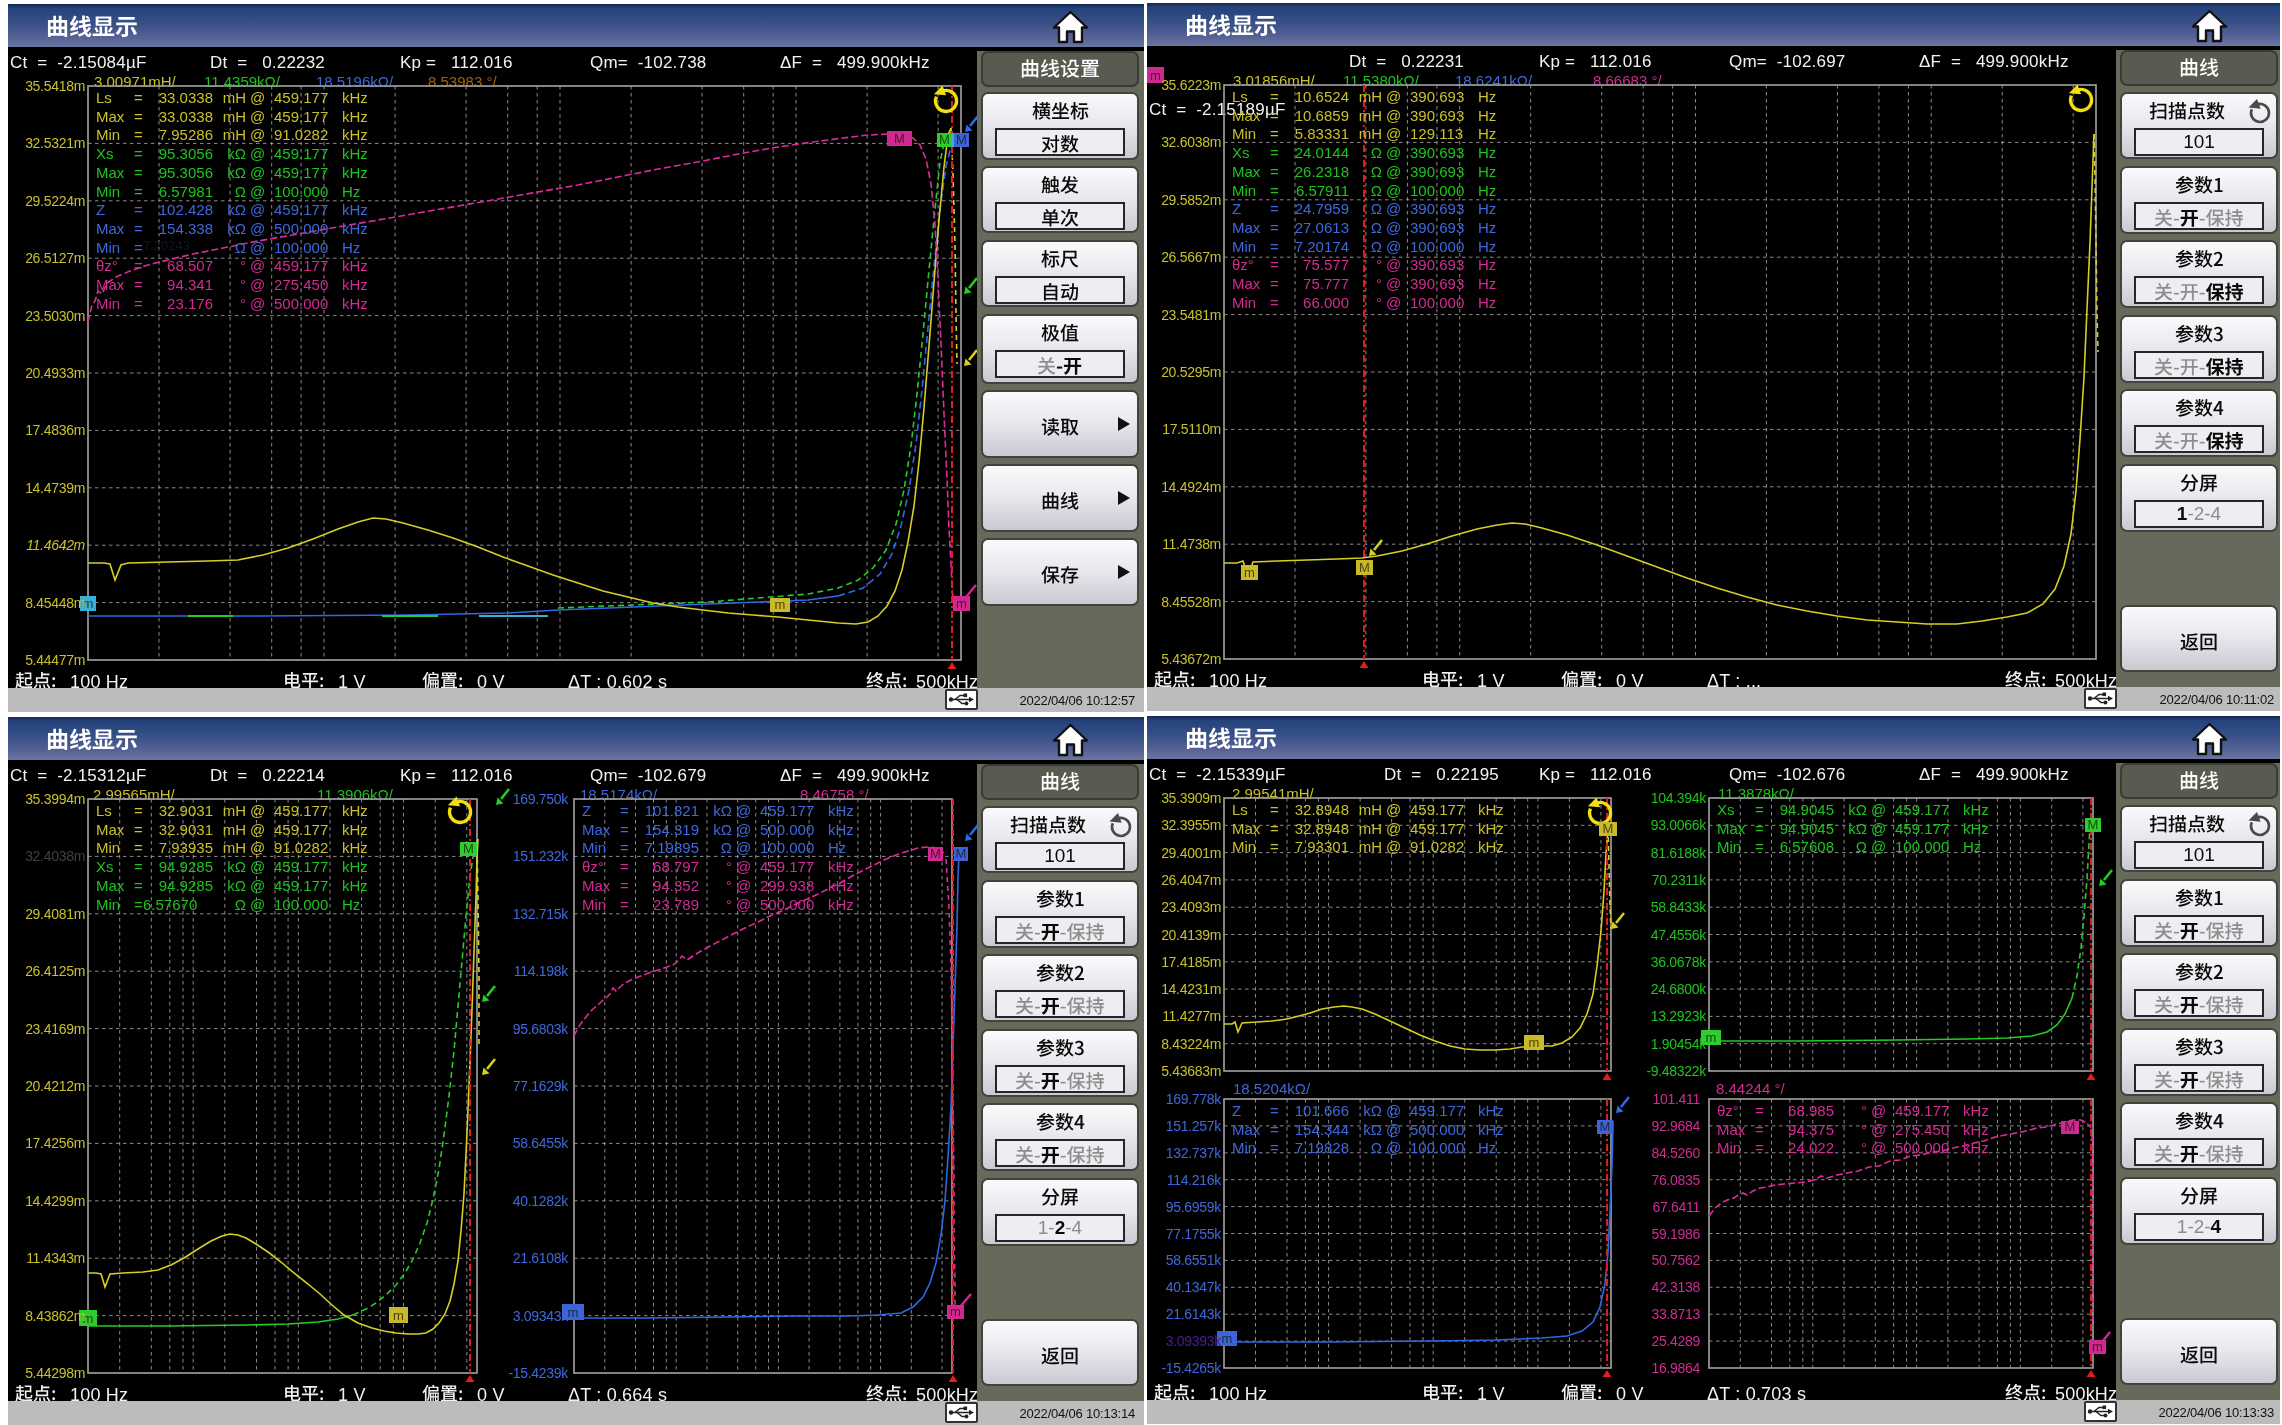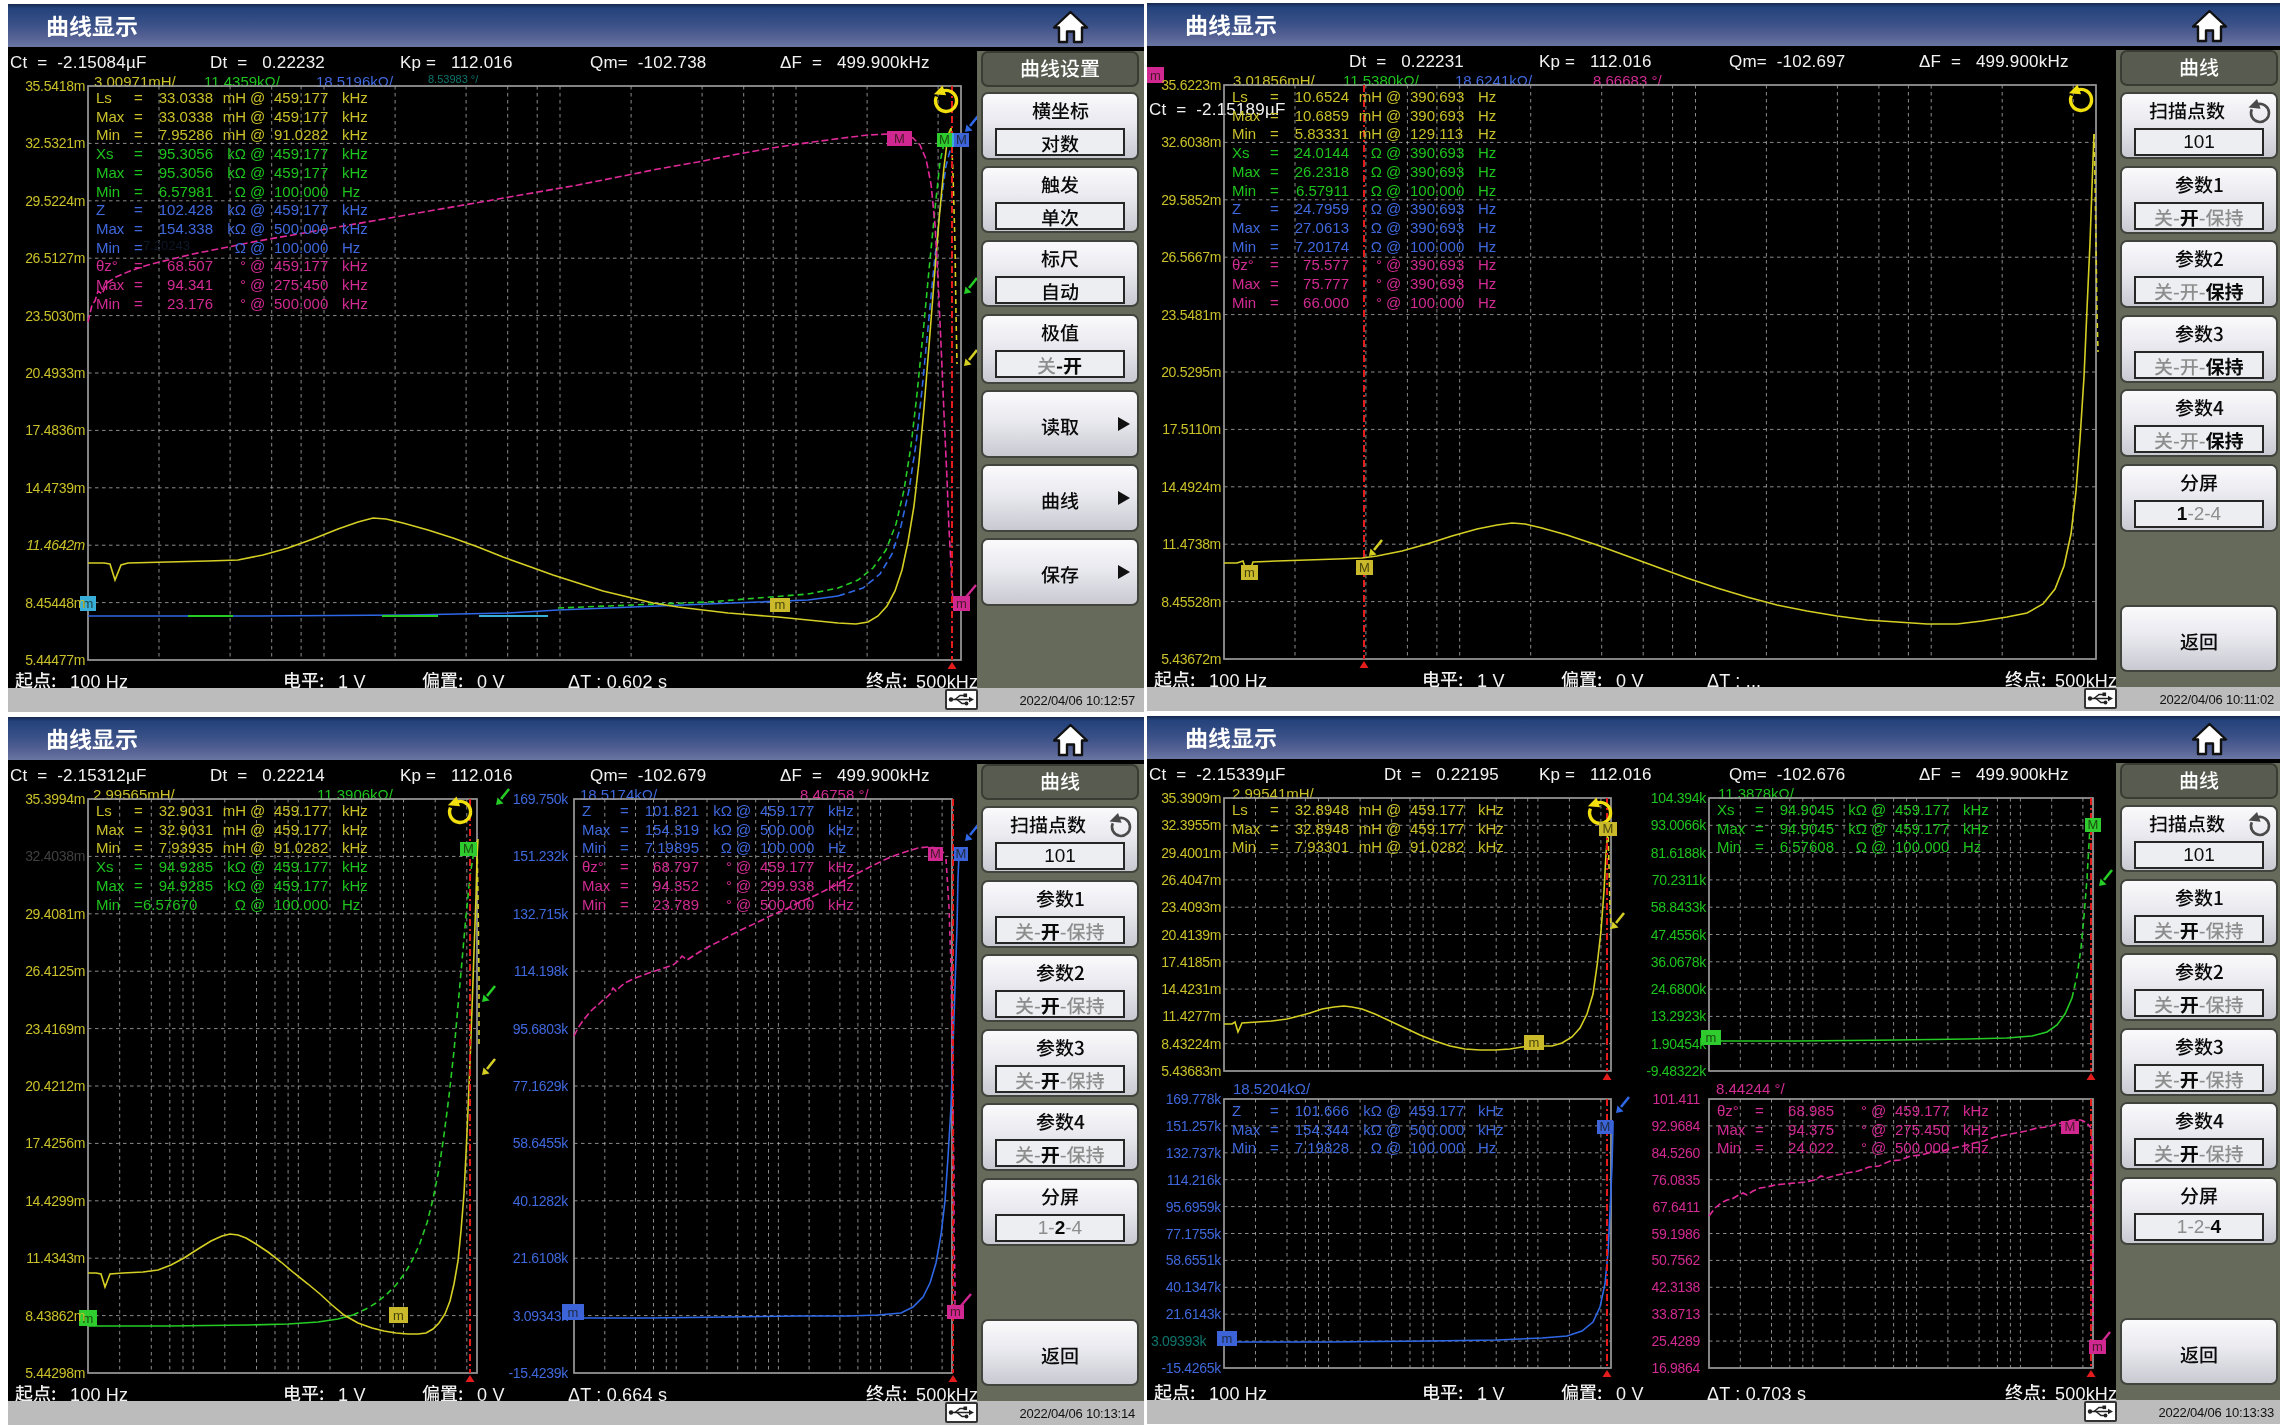--- a/index.html
+++ b/index.html
@@ -86,21 +86,21 @@
       </svg>
       <div class="content" style="width:1136px"></div>
       <div class="a" style="left:2px;top:49px;color:#f2f2f2;font-size:17px;letter-spacing:0.2px;">Ct  =  -2.15084µF</div>
       <div class="a" style="left:202px;top:49px;color:#f2f2f2;font-size:17px;letter-spacing:0.2px;">Dt  =   0.22232</div>
       <div class="a" style="left:392px;top:49px;color:#f2f2f2;font-size:17px;letter-spacing:0.2px;">Kp =   112.016</div>
       <div class="a" style="left:582px;top:49px;color:#f2f2f2;font-size:17px;letter-spacing:0.2px;">Qm=  -102.738</div>
       <div class="a" style="left:772px;top:49px;color:#f2f2f2;font-size:17px;letter-spacing:0.2px;">ΔF  =   499.900kHz</div>
       <div class="a" style="left:86px;top:69px;color:#c9c02a;font-size:15px;">3.00971mH/</div>
       <div class="a" style="left:196px;top:69px;color:#1ec41e;font-size:15px;">11.4359kΩ/</div>
       <div class="a" style="left:308px;top:69px;color:#3f68dd;font-size:15px;">18.5196kΩ/</div>
-      <div class="a" style="left:420px;top:69px;color:#0f766e;font-size:11px;">8.53983 °/</div>
+      <div class="a" style="left:420px;top:69px;color:#a16207;font-size:15px;">8.53983 °/</div>
       <svg class="a" style="left:0;top:43px" width="969" height="641" viewBox="0 43 969 641">
         <path d="M151,82 V656 M222.1,82 V656 M263.7,82 V656 M293.1,82 V656 M316,82 V656 M387.1,82 V656 M458.1,82 V656 M499.7,82 V656 M529.2,82 V656 M552,82 V656 M623.1,82 V656 M694.1,82 V656 M735.7,82 V656 M765.2,82 V656 M788,82 V656 M859.1,82 V656 M930.1,82 V656 M80,139.4 H953 M80,196.8 H953 M80,254.2 H953 M80,311.6 H953 M80,369 H953 M80,426.4 H953 M80,483.8 H953 M80,541.2 H953 M80,598.6 H953" stroke="#b9b9b9" stroke-width="1" fill="none" stroke-dasharray="3.5 3.5" opacity="0.75"></path>
         <rect x="80" y="82" width="873" height="574" fill="none" stroke="#9a9a9a" stroke-width="1.7"></rect>
         <path d="M80,612 L250,612 L400,611 L500,609 L550,606 L600,604 L650,602 L700,600 L750,598 L800,596 L830,592" stroke="#2f68e6" stroke-width="1.6" fill="none"></path>
         <path d="M830,592 L855,584 L872,570 L884,550 L893,522 L901,486 L908,440 L914,386 L920,324 L926,262 L932,206 L938,162 L944,139 L950,133" stroke="#2f68e6" stroke-width="1.6" fill="none" stroke-dasharray="7 4"></path>
         <path d="M374,612 L430,612" stroke="#25cc25" stroke-width="2" fill="none"></path>
         <path d="M180,612 L225,612" stroke="#25cc25" stroke-width="2" fill="none"></path>
         <path d="M471,612 L540,612" stroke="#38aed8" stroke-width="2" fill="none"></path>
         <path d="M550,604 L600,602 L650,600 L700,598 L750,594 L800,590 L830,584 L850,576 L865,564 L878,546 L888,520 L896,486 L903,442 L909,390 L915,330 L921,266 L927,205 L932,158 L937,135 L942,130" stroke="#25cc25" stroke-width="1.6" fill="none" stroke-dasharray="6 4"></path>
         <path d="M80,559 L96,559 L102,560 L107,576 L113,561 L120,559 L160,558 L200,557 L230,556 L255,551 L280,544 L305,535 L330,525 L350,518 L365,514 L378,515 L395,519 L420,526 L445,534 L470,543 L495,553 L520,562 L545,571 L570,579 L595,587 L620,593 L645,599 L670,603 L695,606 L720,609 L745,611 L770,613 L790,615 L810,617 L830,619 L848,620 L860,618 L870,612 L879,602 L887,587 L894,566 L900,538 L906,502 L911,458 L916,404 L921,342 L926,278 L931,216 L936,163 L940,131 L943,124" stroke="#d5cf24" stroke-width="1.6" fill="none"></path>
@@ -1244,21 +1244,21 @@
       <div class="a" style="left:816px;top:122.4px;color:#1ec41e;font-size:15px;">Hz</div>
       <div class="a" style="left:-11px;top:375px;color:#3f68dd;font-size:14px;width:85px;text-align:right;letter-spacing:-0.3px;">169.778k</div>
       <div class="a" style="left:-11px;top:401.9px;color:#3f68dd;font-size:14px;width:85px;text-align:right;letter-spacing:-0.3px;">151.257k</div>
       <div class="a" style="left:-11px;top:428.8px;color:#3f68dd;font-size:14px;width:85px;text-align:right;letter-spacing:-0.3px;">132.737k</div>
       <div class="a" style="left:-11px;top:455.7px;color:#3f68dd;font-size:14px;width:85px;text-align:right;letter-spacing:-0.3px;">114.216k</div>
       <div class="a" style="left:-11px;top:482.6px;color:#3f68dd;font-size:14px;width:85px;text-align:right;letter-spacing:-0.3px;">95.6959k</div>
       <div class="a" style="left:-11px;top:509.5px;color:#3f68dd;font-size:14px;width:85px;text-align:right;letter-spacing:-0.3px;">77.1755k</div>
       <div class="a" style="left:-11px;top:536.4px;color:#3f68dd;font-size:14px;width:85px;text-align:right;letter-spacing:-0.3px;">58.6551k</div>
       <div class="a" style="left:-11px;top:563.3px;color:#3f68dd;font-size:14px;width:85px;text-align:right;letter-spacing:-0.3px;">40.1347k</div>
       <div class="a" style="left:-11px;top:590.2px;color:#3f68dd;font-size:14px;width:85px;text-align:right;letter-spacing:-0.3px;">21.6143k</div>
-      <div class="a" style="left:-11px;top:617.1px;color:#0f766e;font-size:14px;width:85px;text-align:center;letter-spacing:-0.3px;">3.09393k</div>
+      <div class="a" style="left:-11px;top:617.1px;color:#4c1d95;font-size:14px;width:85px;text-align:right;letter-spacing:-0.3px;">3.09393k</div>
       <div class="a" style="left:-11px;top:644px;color:#3f68dd;font-size:14px;width:85px;text-align:right;letter-spacing:-0.3px;">-15.4265k</div>
       <div class="a" style="left:86px;top:364px;color:#3f68dd;font-size:15px;">18.5204kΩ/</div>
       <div class="a" style="left:85px;top:386px;color:#3f68dd;font-size:15px;">Z</div>
       <div class="a" style="left:123px;top:386px;color:#3f68dd;font-size:15px;">=</div>
       <div class="a" style="left:132px;top:386px;color:#3f68dd;font-size:15px;width:70px;text-align:right;">101.666</div>
       <div class="a" style="left:211px;top:386px;color:#3f68dd;font-size:15px;width:24px;text-align:right;">kΩ</div>
       <div class="a" style="left:239px;top:386px;color:#3f68dd;font-size:15px;">@</div>
       <div class="a" style="left:263px;top:386px;color:#3f68dd;font-size:15px;">459.177</div>
       <div class="a" style="left:331px;top:386px;color:#3f68dd;font-size:15px;">kHz</div>
       <div class="a" style="left:85px;top:404.7px;color:#3f68dd;font-size:15px;">Max</div>

